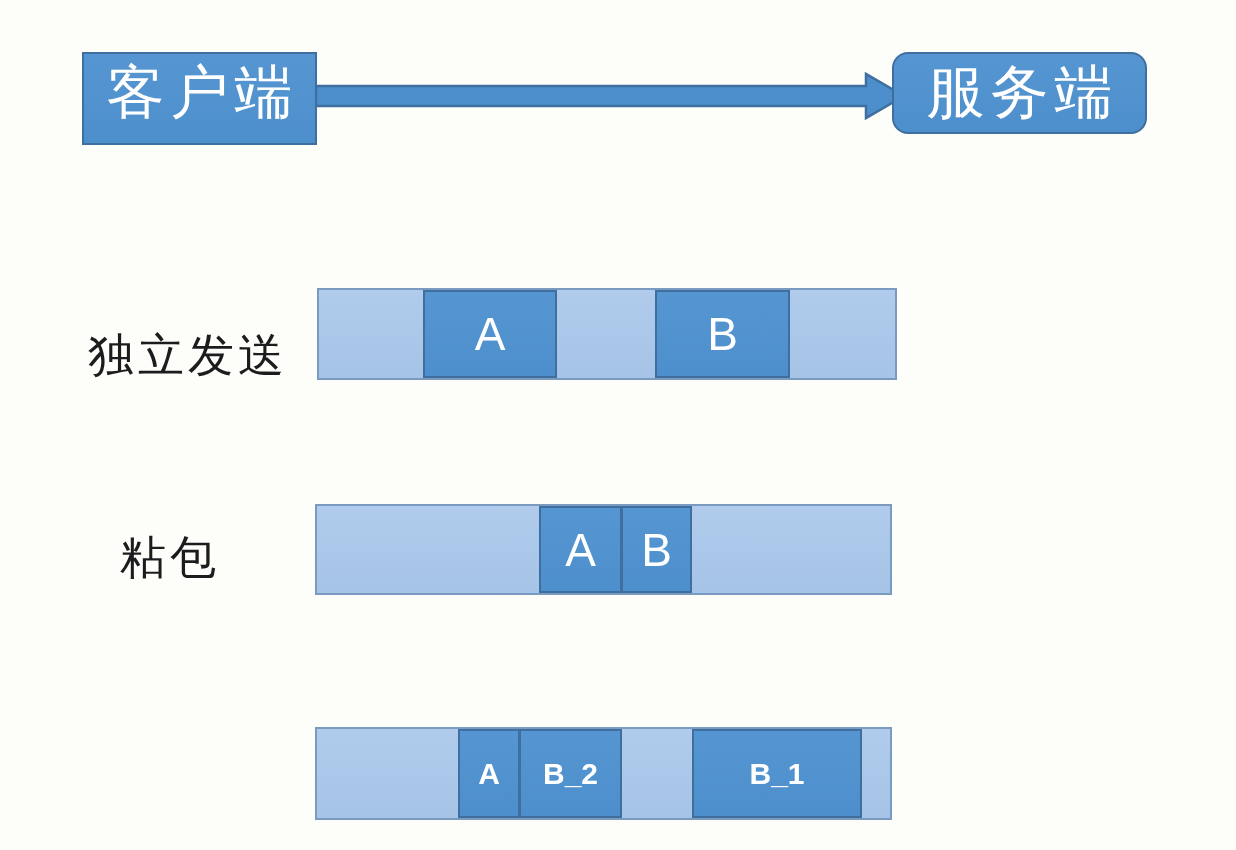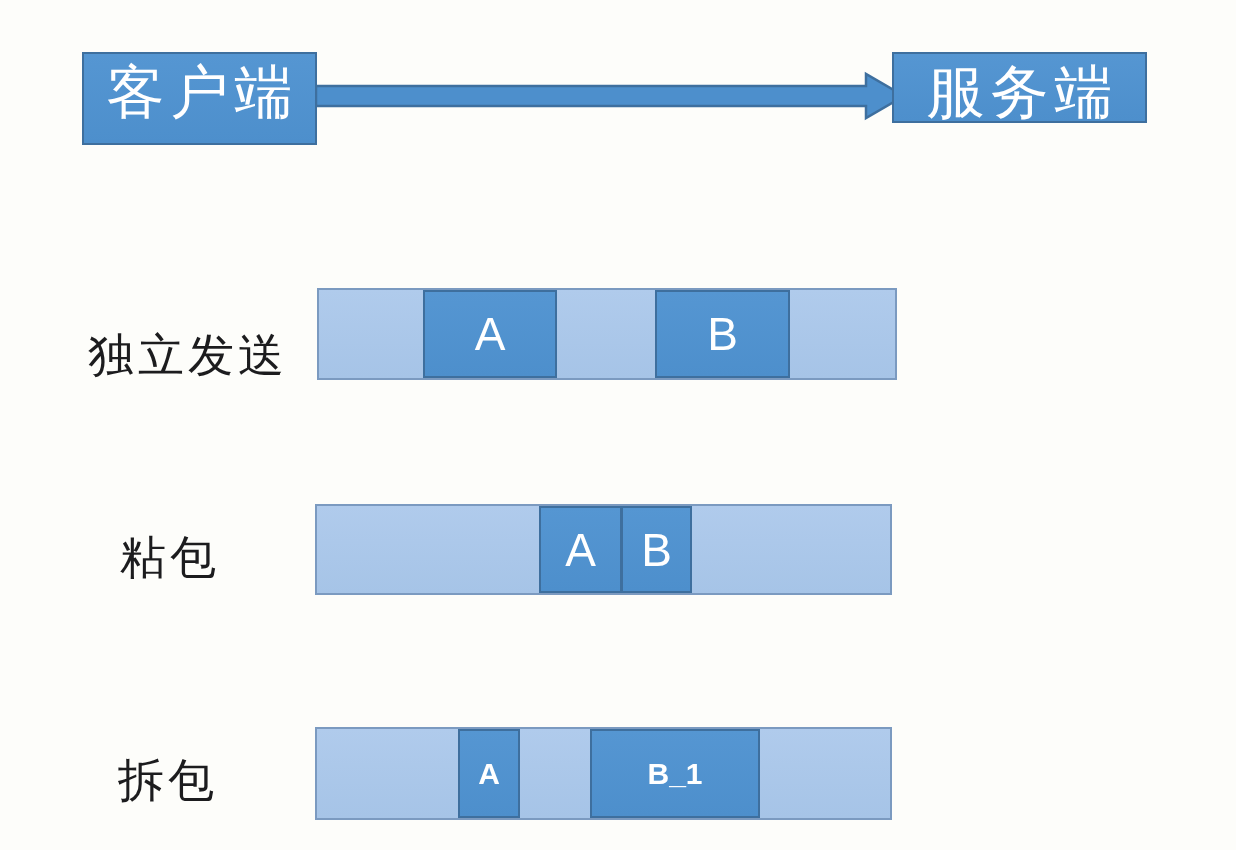--- a/index.html
+++ b/index.html
@@ -28,21 +28,21 @@
     display:flex;align-items:flex-start;justify-content:center;
     background:linear-gradient(180deg,var(--box-fill-top),var(--box-fill));
     border:2px solid var(--box-border);
     color:var(--text-on-blue);
     font-size:58px;
     letter-spacing:6px;
     text-indent:6px;
     font-family:Liberation Serif, serif;
   }
   .node.client{left:82px;top:52px;width:235px;height:93px;}
-  .node.server{left:892px;top:52px;width:255px;height:71px;}
+  .node.server{left:892px;top:52px;width:255px;height:82px;border-radius:16px;}
   .arrow-svg{position:absolute;left:315px;top:70px;}
   
   .row-label{
     position:absolute;
     color:var(--label-color);
     font-size:46px;
     letter-spacing:4px;
     white-space:nowrap;
   }
   .rl1{left:88px;top:325px;}
@@ -105,25 +105,27 @@
     <div class="seg" style="width:222px"></div>
     <div class="seg dark" style="width:83px">
       <span>A</span>
     </div>
     <div class="seg dark" style="width:70px">
       <span>B</span>
     </div>
     <div class="seg fill"></div>
   </div>
 
-  <div class="row-label rl3">拆包</div>
   <div class="bar bar3">
     <div class="seg" style="width:141px"></div>
     <div class="seg dark" style="width:62px">
       <span>A</span>
+    </div>
+    <div class="seg dark" style="width:102px">
+      <span>B_2</span>
     </div>
     <div class="seg" style="width:70px"></div>
     <div class="seg dark" style="width:170px">
       <span>B_1</span>
     </div>
     <div class="seg fill"></div>
   </div>
 
 </div>
 

